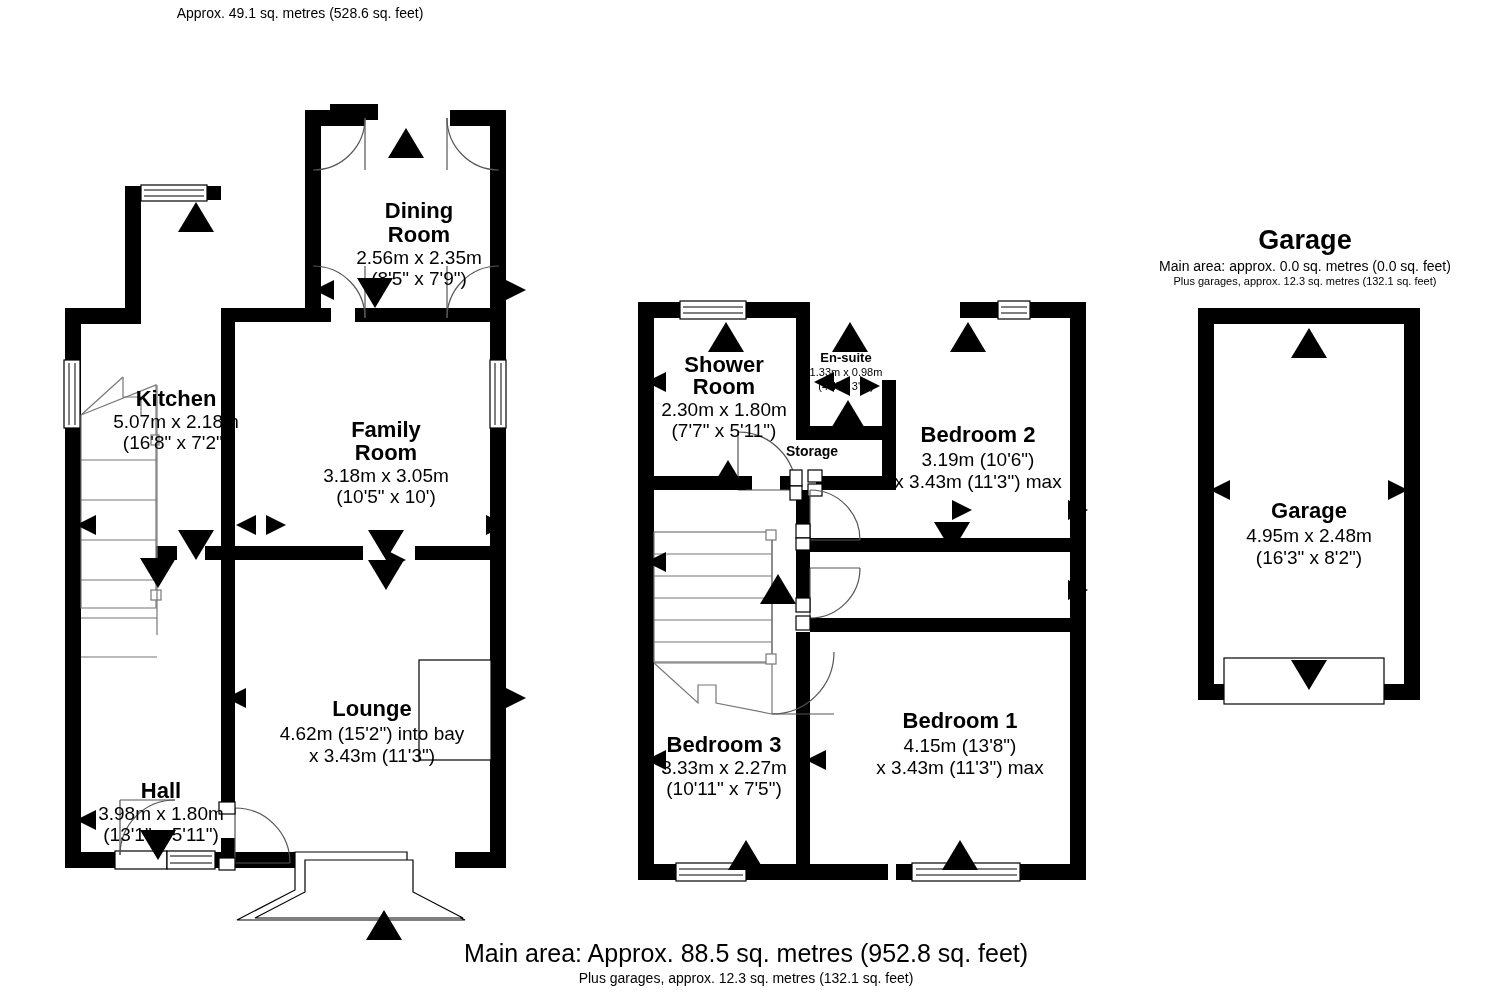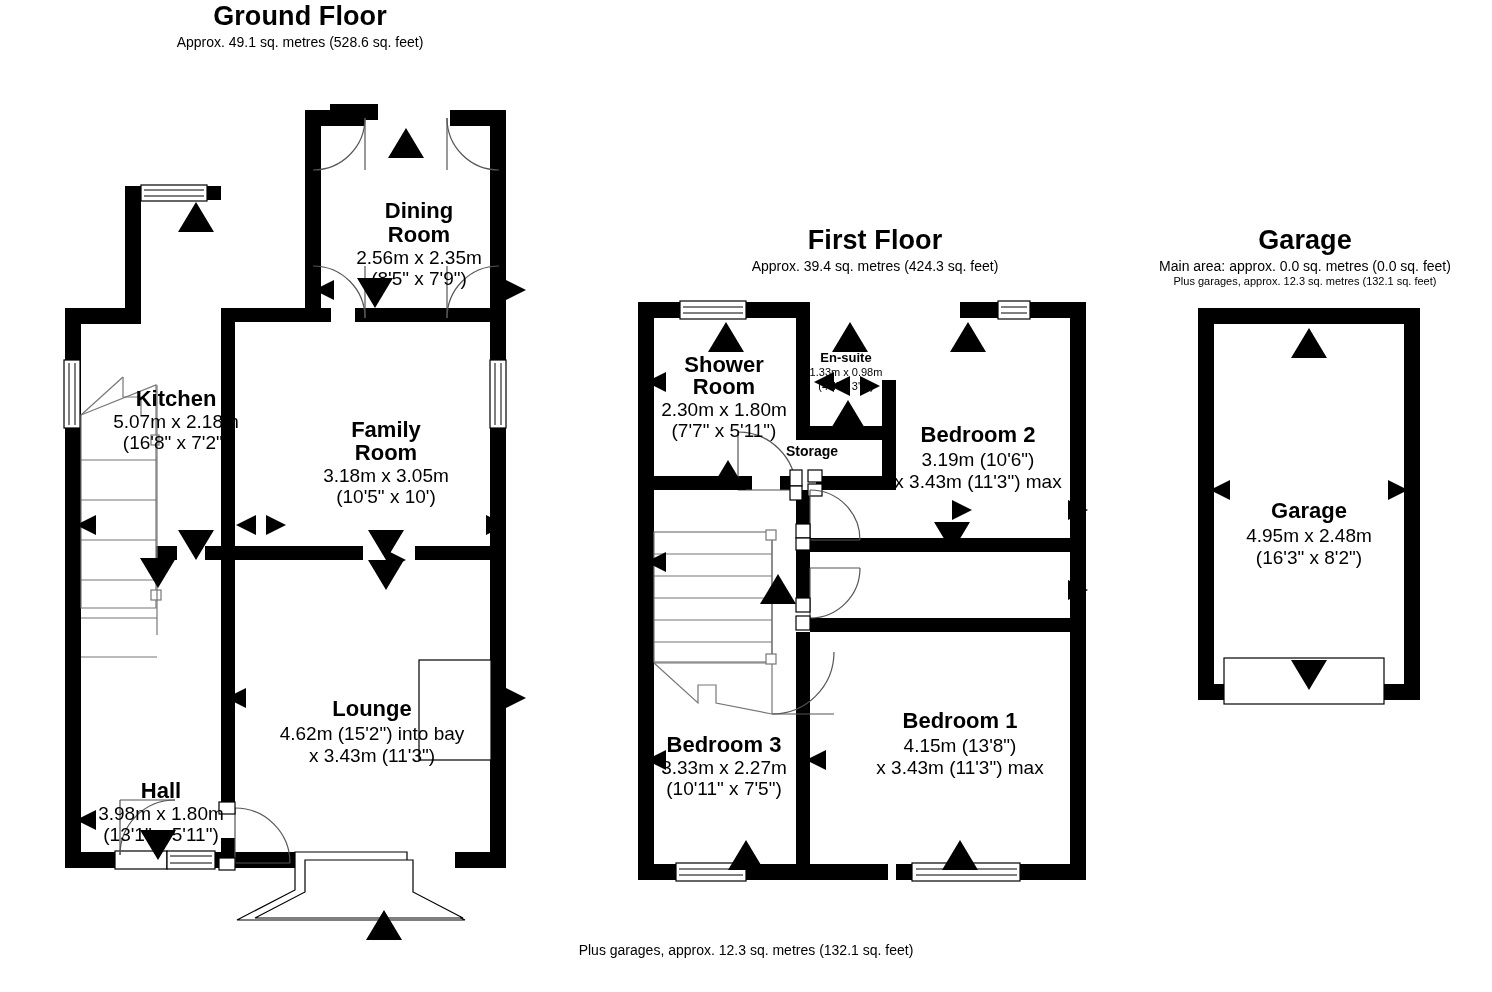--- a/index.html
+++ b/index.html
@@ -85,28 +85,23 @@
   .doorarc   { fill: none; stroke: #555555; stroke-width: 1.2; }
   .arrow     { fill: #000000; }
   .bayline   { fill: #ffffff; stroke: #000000; stroke-width: 1.2; }
 </style>
 </head>
 <body>
 
 <div class="page">
 
   <div class="floor-heading" id="gf-heading">
-    <div class="floor-title">Ground Floor</div>
     <div class="floor-sub">Approx. 49.1 sq. metres (528.6 sq. feet)</div>
   </div>
 
-  <div class="floor-heading" id="ff-heading">
-    <div class="floor-title">First Floor</div>
-    <div class="floor-sub">Approx. 39.4 sq. metres (424.3 sq. feet)</div>
-  </div>
 
   <div class="floor-heading" id="gar-heading">
     <div class="floor-title">Garage</div>
     <div class="floor-sub">Main area: approx. 0.0 sq. metres (0.0 sq. feet)</div>
     <div class="floor-sub2">Plus garages, approx. 12.3 sq. metres (132.1 sq. feet)</div>
   </div>
 
   <svg class="plan-svg" id="svg-ground" width="560" height="880" viewBox="0 0 560 880">
 
     <g>
@@ -444,16 +439,17 @@
       <polygon points="129,400 147,370 111,370"></polygon>
     </g>
     <g>
       <text class="rm-name" x="129" y="228">Garage</text>
       <text class="rm-dim" x="129" y="252">4.95m x 2.48m</text>
       <text class="rm-dim" x="129" y="274">(16'3" x 8'2")</text>
     </g>
   </svg>
 
   <div class="footer">
+    <div class="footer-main">Main area: Approx. 88.5 sq. metres (952.8 sq. feet)</div>
     <div class="footer-sub">Plus garages, approx. 12.3 sq. metres (132.1 sq. feet)</div>
   </div>
 
 </div>
 
 </body></html>

